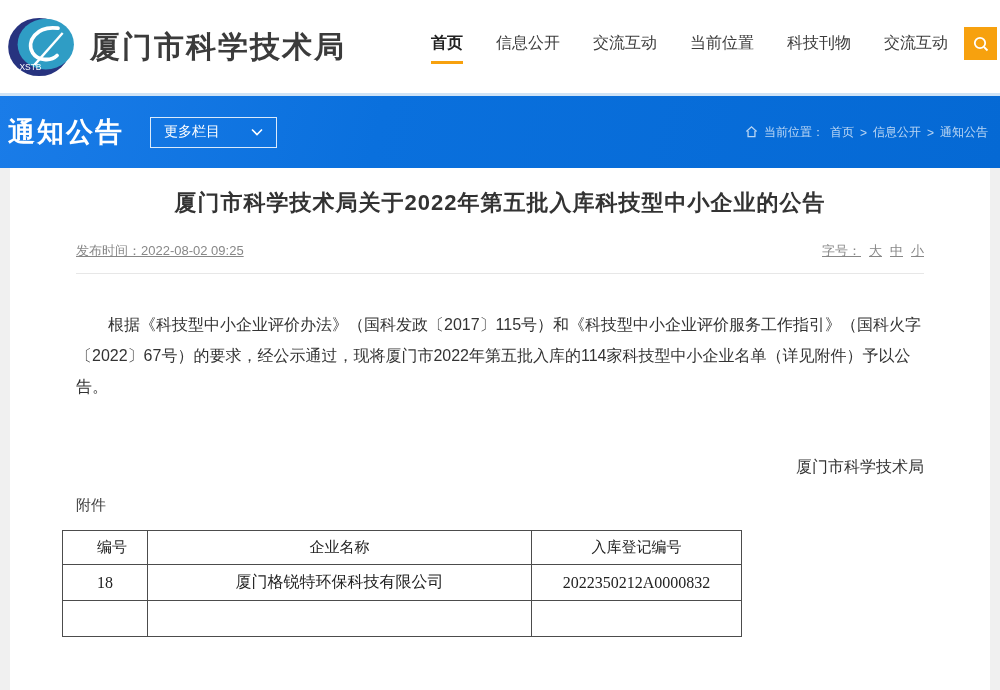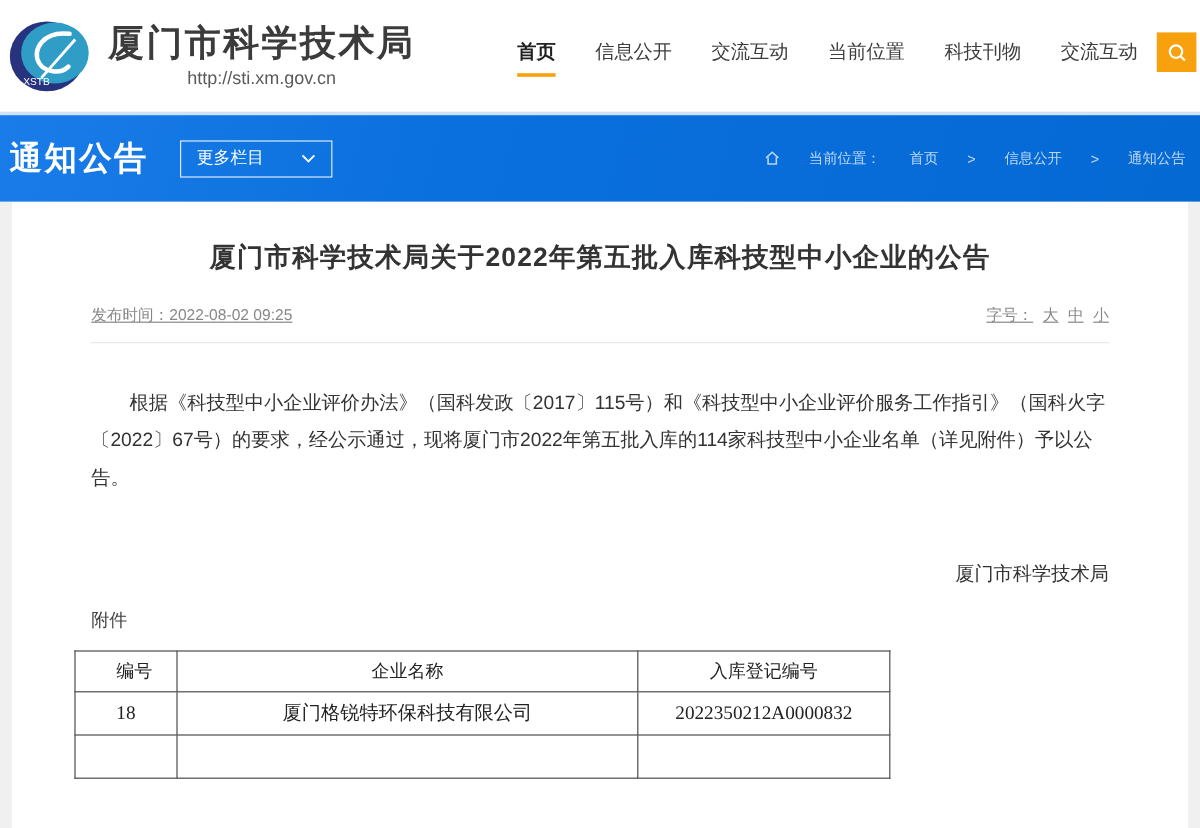--- a/index.html
+++ b/index.html
@@ -16,27 +16,27 @@
   .nav-item { cursor:pointer; padding-bottom:7px; white-space:nowrap; }
   .nav-item.active { font-weight:bold; color:#222; border-bottom:3px solid #f7a10e; }
   .search-btn { position:absolute; right:3px; top:27px; width:33px; height:33px; background:#f7a10e; display:flex; align-items:center; justify-content:center; cursor:pointer; }
 
   .header-strip { height:3px; background:#cfe3f6; }
 
   
   .banner { height:72px; background:linear-gradient(105deg,#1a7ce8 0%,#0a70dd 38%,#0569d4 100%); position:relative; display:flex; align-items:center; padding-left:8px; color:#fff; }
   .banner-title { font-size:27px; font-weight:bold; letter-spacing:2px; }
   .more-btn { margin-left:26px; border:1px solid rgba(255,255,255,.85); height:31px; padding:0 13px; display:flex; align-items:center; gap:31px; font-size:14px; cursor:pointer; }
-  .breadcrumb { position:absolute; right:12px; top:50%; transform:translateY(-50%); display:flex; align-items:center; gap:24px; font-size:12px; color:rgba(255,255,255,.72); }
+  .breadcrumb { position:absolute; right:12px; top:50%; transform:translateY(-50%); display:flex; align-items:center; gap:6px; font-size:12px; color:rgba(255,255,255,.72); }
   .breadcrumb .crumb { cursor:pointer; }
   .breadcrumb svg { display:block; }
 
   
   .page { margin:0 10px; background:#fff; height:522px; padding:0 66px; }
-  .article-title { padding-top:32px; text-align:center; font-size:22px; font-weight:bold; color:#333; letter-spacing:1px; }
+  .article-title { padding-top:20px; text-align:center; font-size:22px; font-weight:bold; color:#333; letter-spacing:1px; }
   .meta { margin-top:24px; display:flex; justify-content:space-between; align-items:center; font-size:13px; color:#878787;text-decoration:underline; }
   .meta .fz { display:flex; gap:8px; }
   .fz-opt { cursor:pointer; }
   .rule { margin-top:13px; border-bottom:1px solid #e7e7e7; }
   .para { margin-top:35px; font-size:16px; line-height:31px; color:#333; text-indent:2em; }
   .signature { margin-top:50px; text-align:right; font-size:16px; line-height:29px; color:#333; }
   .attach-label { margin-top:15px; font-size:15px; color:#404040; }
 
   .attach { width:680px; margin-left:-14px; }
   .attach-title { margin-top:11px; text-align:center; font-size:20px; font-weight:bold; color:#000;
@@ -54,21 +54,20 @@
 <div class="header">
   <svg class="logo" viewBox="0 0 72 66">
     <ellipse cx="33" cy="33" rx="33" ry="31" fill="#27337f"></ellipse>
     <ellipse cx="40" cy="30" rx="30" ry="27" fill="#2f9dc5"></ellipse>
     <path d="M53 13 C30 10 19 27 26 39 C31 47 45 49 52 42" fill="none" stroke="#ffffff" stroke-width="4" stroke-linecap="round"></path>
     <path d="M28 52 L58 18" stroke="#ffffff" stroke-width="2.5"></path>
     <text x="12" y="58" font-size="9" fill="#ffffff" font-family="Liberation Sans,sans-serif">XSTB</text>
   </svg>
   <div class="brand">
     <div class="site-title">厦门市科学技术局</div>
-    <div class="site-url">http://sti.xm.gov.cn</div>
   </div>
   <div class="nav">
     <span class="nav-item active">首页</span>
     <span class="nav-item">信息公开</span>
     <span class="nav-item">交流互动</span>
     <span class="nav-item">当前位置</span>
     <span class="nav-item">科技刊物</span>
     <span class="nav-item">交流互动</span>
   </div>
   <div class="search-btn">

